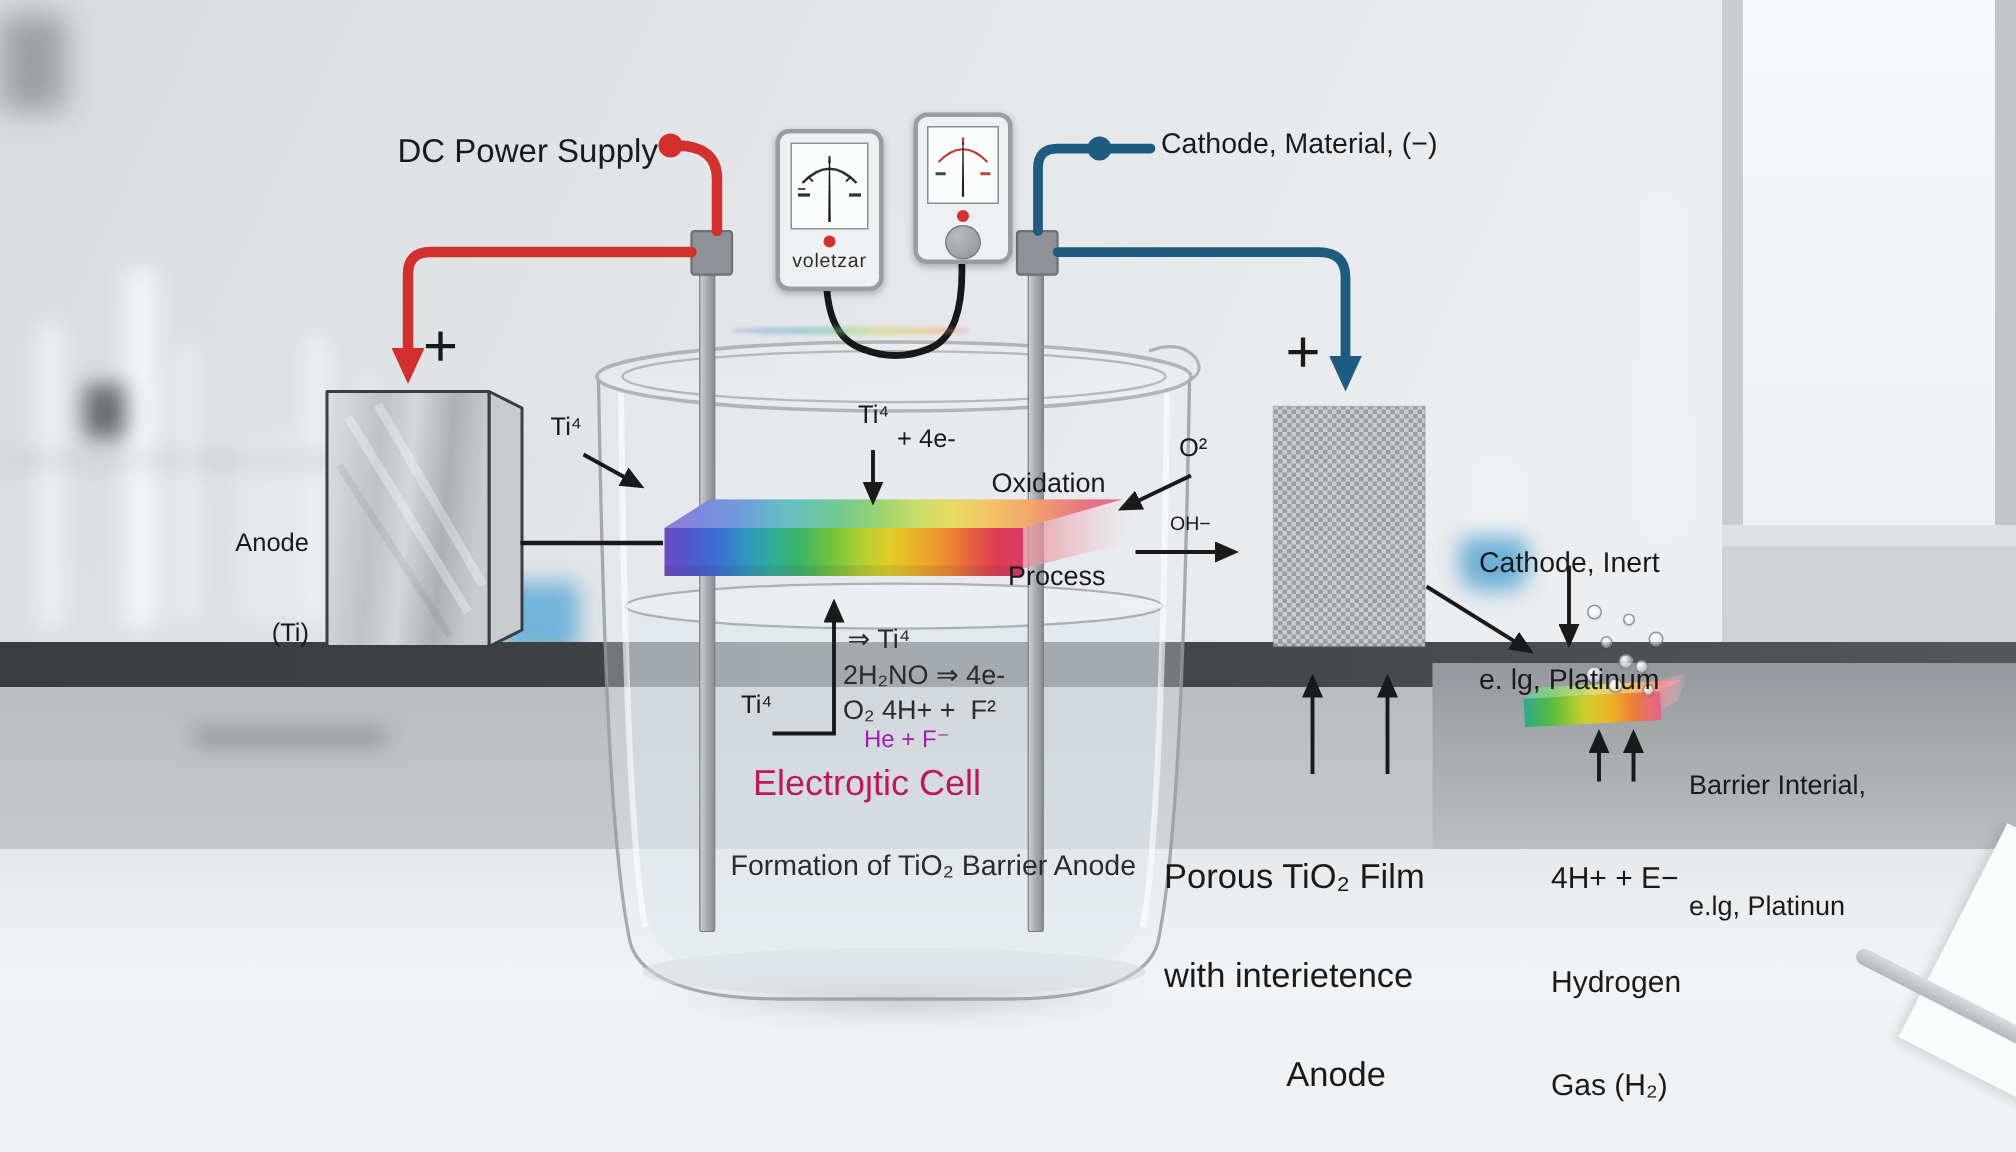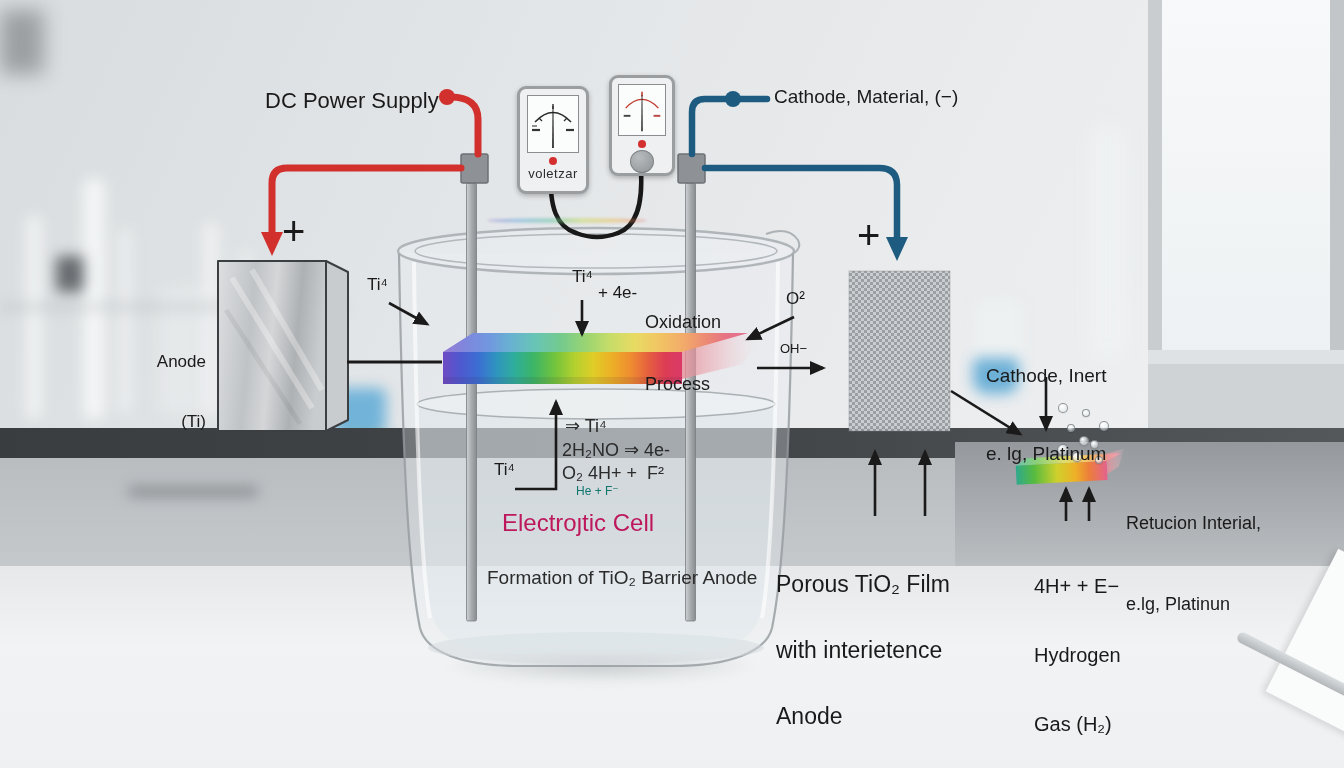--- a/index.html
+++ b/index.html
@@ -5,21 +5,21 @@
   html,body{margin:0;padding:0;}
   body{
     width:1344px;height:768px;position:relative;overflow:hidden;
     font-family:"Liberation Sans","DejaVu Sans",sans-serif;
     background:linear-gradient(115deg,#d9dcde 0%,#e2e5e7 30%,#e8eaec 55%,#ecEEF0 75%,#eff1f2 100%);
   }
   .abs{position:absolute;}
   .blur7{filter:blur(7px);}
   .blur10{filter:blur(10px);}
   .lbl{position:absolute;color:var(--ink,#1a1a1a);font-weight:500;white-space:pre;line-height:1.15;}
-  .ctr{text-align:left;}
+  .ctr{text-align:right;}
   .rgt{text-align:right;}
   .bubble{position:absolute;border-radius:50%;
     border:1px solid rgba(110,118,122,.75);
     background:radial-gradient(circle at 35% 30%, #ffffff 0%, rgba(235,240,242,.55) 60%, rgba(210,218,221,.4) 100%);
     box-shadow:0 1px 1px rgba(0,0,0,.08);}
   
   .meter{position:absolute;background:#eef0f1;border:3px solid #9a9ea1;border-radius:9px;
     box-shadow:0 2px 5px rgba(0,0,0,.25);display:flex;flex-direction:column;align-items:center;}
   .dial{background:#fbfcfc;border:1.5px solid #8a8e91;margin-top:6px;}
   .reddot{width:8px;height:8px;border-radius:50%;background:#d43030;margin-top:4px;}
@@ -260,39 +260,39 @@
 <div class="lbl ctr" style="left:645px;top:271px;width:92px;font-size:18px;">
   <div>Oxidation</div>
   <div>Process</div>
 </div>
 <div class="lbl" style="left:786px;top:289px;font-size:17px;">O²</div>
 <div class="lbl" style="left:780px;top:342px;font-size:13px;">OH−</div>
 
 <div class="lbl" style="left:565px;top:416px;font-size:18px;color:#2b2b2b;">⇒ Ti⁴</div>
 <div class="lbl" style="left:562px;top:440px;font-size:18px;color:#2b2b2b;">2H₂NO ⇒ 4e-</div>
 <div class="lbl" style="left:562px;top:463px;font-size:18px;color:#2b2b2b;">O₂ 4H+ +  F²</div>
-<div class="lbl" style="left:576px;top:485px;font-size:12px;color:#0f766e;">He + F⁻</div>
+<div class="lbl" style="left:576px;top:485px;font-size:16px;color:#a21caf;">He + F⁻</div>
 <div class="lbl" style="left:494px;top:460px;font-size:17px;">Ti⁴</div>
 
 <div class="lbl" style="left:502px;top:509px;font-size:24px;color:#be185d;">Electroȷtic Cell</div>
 <div class="lbl" style="left:487px;top:567px;font-size:19px;color:#2b2b2b;">Formation of TiO₂ Barrier Anode</div>
 
 <div class="lbl" style="left:986px;top:311px;font-size:19px;line-height:26px;">
   <div>Cathode, Inert</div>
   <div>e. lg, Platinum</div>
 </div>
 
 <div class="lbl ctr" style="left:776px;top:529px;width:148px;font-size:23px;line-height:22px;">
   <div>Porous TiO₂ Film</div>
   <div>with interietence</div>
   <div>Anode</div>
 </div>
 
 <div class="lbl" style="left:1126px;top:456px;font-size:18px;line-height:27px;">
-  <div>Retucion Interial,</div>
+  <div>Barrier Interial,</div>
   <div>e.lg, Platinun</div>
 </div>
 
 <div class="lbl" style="left:1034px;top:529px;font-size:20px;line-height:23px;">
   <div>4H+ + E−</div>
   <div>Hydrogen</div>
   <div>Gas (H₂)</div>
 </div>
 
 </body></html>

